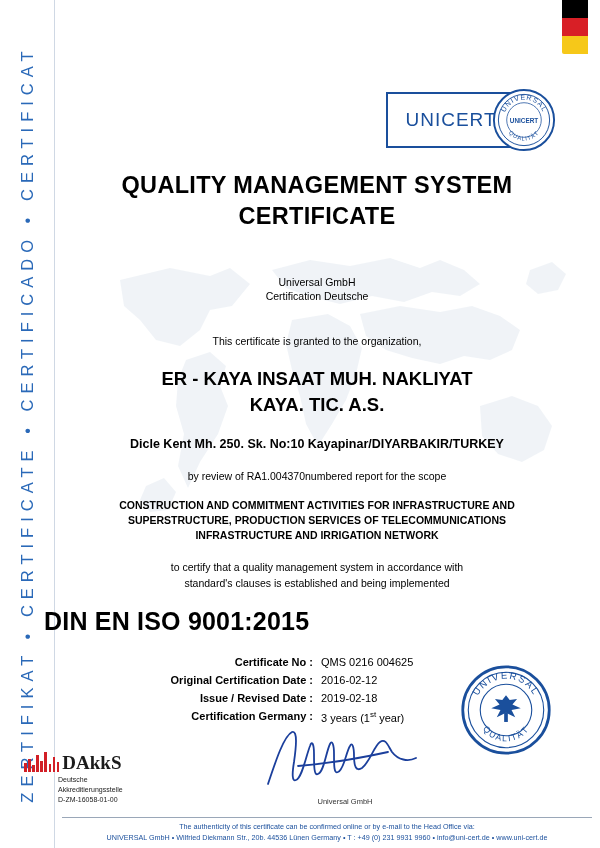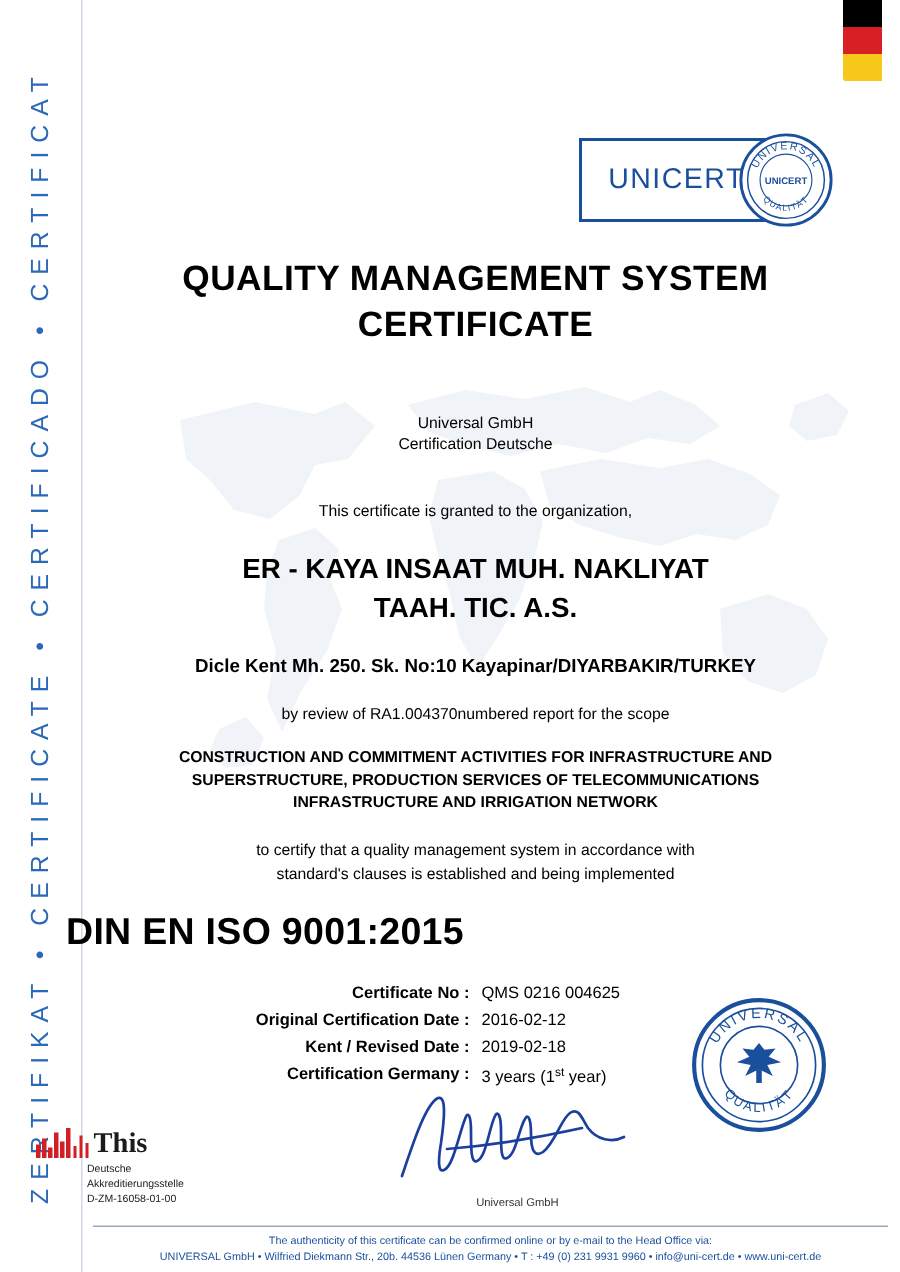--- a/index.html
+++ b/index.html
@@ -368,21 +368,21 @@
 
     <div class="subtitle">
       <div>Universal GmbH</div>
       <div>Certification Deutsche</div>
     </div>
 
     <div class="granted">This certificate is granted to the organization,</div>
 
     <div class="org-name">
       <div>ER - KAYA INSAAT MUH. NAKLIYAT</div>
-      <div>TAAH. TIC. A.S.</div>
+      <div>KAYA. TIC. A.S.</div>
     </div>
 
     <div class="org-address">Dicle Kent Mh. 250. Sk. No:10 Kayapinar/DIYARBAKIR/TURKEY</div>
 
     <div class="review">by review of RA1.004370numbered report for the scope</div>
 
     <div class="scope">
       <div>CONSTRUCTION AND COMMITMENT ACTIVITIES FOR INFRASTRUCTURE AND</div>
       <div>SUPERSTRUCTURE, PRODUCTION SERVICES OF TELECOMMUNICATIONS</div>
       <div>INFRASTRUCTURE AND IRRIGATION NETWORK</div>
@@ -398,21 +398,21 @@
     <div class="details">
       <div class="detail-row">
         <div class="detail-label"><span>Certificate No</span>&nbsp;<span>:</span></div>
         <div class="detail-value">QMS 0216 004625</div>
       </div>
       <div class="detail-row">
         <div class="detail-label"><span>Original Certification Date</span>&nbsp;<span>:</span></div>
         <div class="detail-value">2016-02-12</div>
       </div>
       <div class="detail-row">
-        <div class="detail-label"><span>Kent / Revised Date</span>&nbsp;<span>:</span></div>
+        <div class="detail-label"><span>Issue / Revised Date</span>&nbsp;<span>:</span></div>
         <div class="detail-value">2019-02-18</div>
       </div>
       <div class="detail-row">
         <div class="detail-label"><span>Certification Germany</span>&nbsp;<span>:</span></div>
         <div class="detail-value">3 years (1<span class="sup">st</span> year)</div>
       </div>
     </div>
   </div>
 
   <div class="dakks">
@@ -421,21 +421,21 @@
         <i style="height:9px"></i>
           <i style="height:13px"></i>
           <i style="height:7px"></i>
         <i style="height:17px"></i>
           <i style="height:11px"></i>
           <i style="height:20px"></i>
         <i style="height:8px"></i>
           <i style="height:15px"></i>
           <i style="height:10px"></i>
       </div>
-      <div class="dakks-word">This</div>
+      <div class="dakks-word">DAkkS</div>
     </div>
     <div class="dakks-sub">
       <div>Deutsche</div>
       <div>Akkreditierungsstelle</div>
       <div>D-ZM-16058-01-00</div>
     </div>
   </div>
 
   <svg class="signature" viewBox="0 0 160 70">
     <g fill="none" stroke="#1b3f9c" stroke-width="1.8" stroke-linecap="round">

